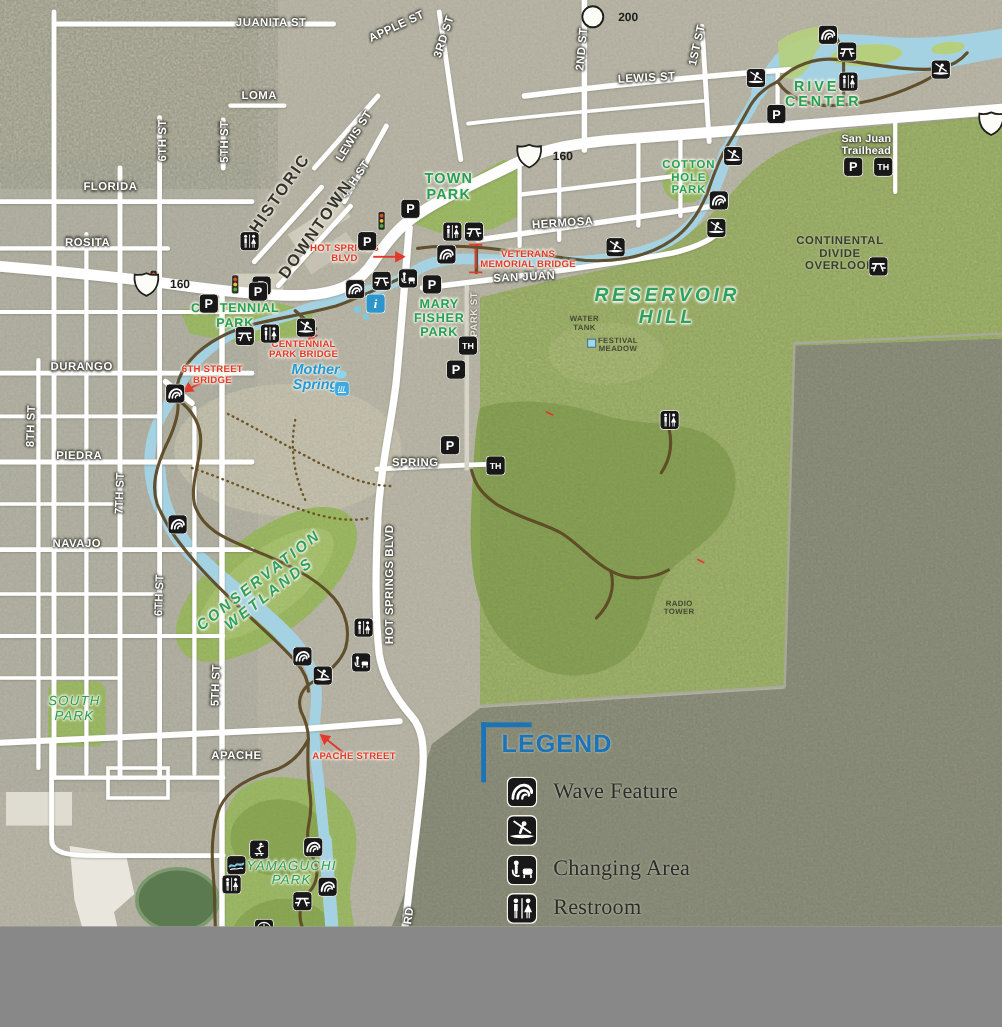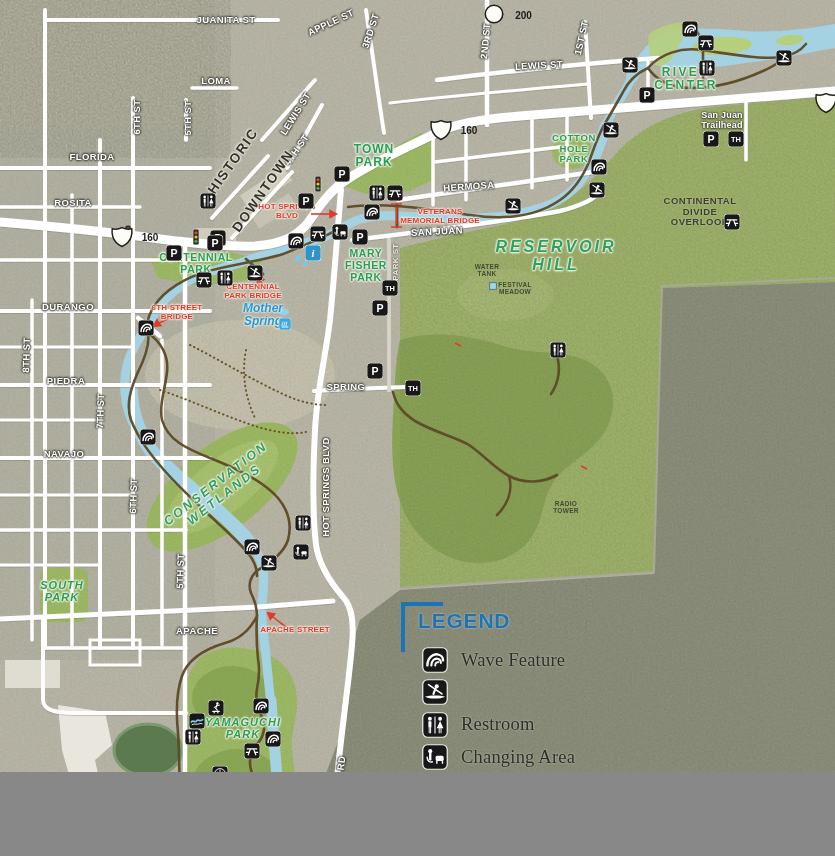--- a/index.html
+++ b/index.html
@@ -16,21 +16,21 @@
   .st-lg{font-size:13.5px;color:#33332c;font-weight:800;letter-spacing:1.6px;
       text-shadow:0 0 2px #e8e6da,0 0 3px #e8e6da,0 1px 2px #e8e6da,0 -1px 2px #e8e6da;}
   .wht{font-size:9px;color:#fff;font-weight:800;letter-spacing:.2px;
       text-shadow:0 0 2px rgba(50,50,45,.95),0 0 2px rgba(50,50,45,.95),0 1px 2px rgba(50,50,45,.9);}
   .pk,.pk-sm,.pk-md,.pk-it,.pk-big,.pk-rot,.pk-sp{color:#27a055;
       text-shadow:0 0 2px #f2f1e6,0 0 2px #f2f1e6,0 0 3px #f2f1e6,0 1px 2px #f2f1e6,0 -1px 2px #f2f1e6;}
   .pk{font-size:12px;font-weight:800;letter-spacing:1px;}
   .pk-sp{font-size:12px;font-weight:800;letter-spacing:2.4px;}
   .pk-sm{font-size:9.5px;font-weight:800;letter-spacing:.7px;}
   .pk-md{font-size:10.5px;font-weight:800;letter-spacing:.6px;}
-  .pk-it{font-size:11px;font-weight:700;font-style:italic;letter-spacing:1px;}
+  .pk-it{font-size:11px;font-weight:400;font-style:italic;letter-spacing:1px;}
   .pk-big{font-size:16px;font-weight:800;font-style:italic;letter-spacing:3px;color:#2fa15e;}
   .pk-rot{font-size:12.5px;font-weight:800;font-style:italic;letter-spacing:2.4px;color:#2fa15e;}
   .red{font-size:8px;color:#e2392c;font-weight:800;letter-spacing:.2px;line-height:1.15;
       text-shadow:0 0 2px #f2f0e4,0 0 2px #f2f0e4,0 1px 2px #f2f0e4,0 -1px 2px #f2f0e4;}
   .blu{font-size:12px;color:#2499d6;font-weight:800;font-style:italic;
       text-shadow:0 0 2px #f2f1e6,0 0 2px #f2f1e6,0 0 3px #f2f1e6;}
   .drk{font-size:9.5px;color:#3a3e31;font-weight:800;letter-spacing:.5px;
       text-shadow:0 0 2px rgba(215,220,190,.75);}
   .tin{font-size:6.5px;color:#454a36;font-weight:700;letter-spacing:.3px;}
   .micon{position:absolute;transform:translate(-50%,-50%);}
@@ -695,28 +695,28 @@
   <div class="lg-row">
     <span class="lg-ic">
           <svg viewBox="0 0 24 24">
             <use href="#i-put-in-take-out"></use>
           </svg>
         </span>
   </div>
   <div class="lg-row">
     <span class="lg-ic">
           <svg viewBox="0 0 24 24">
+            <use href="#i-changing-area"></use>
+          </svg>
+        </span>
+    <span class="lg-lab">Changing Area</span>
+  </div>
+  <div class="lg-row">
+    <span class="lg-ic">
+          <svg viewBox="0 0 24 24">
             <use href="#i-restroom"></use>
           </svg>
         </span>
     <span class="lg-lab">Restroom</span>
   </div>
-  <div class="lg-row">
-    <span class="lg-ic">
-          <svg viewBox="0 0 24 24">
-            <use href="#i-changing-area"></use>
-          </svg>
-        </span>
-    <span class="lg-lab">Changing Area</span>
-  </div>
 </div>
 
 </div>
 
 </body></html>

